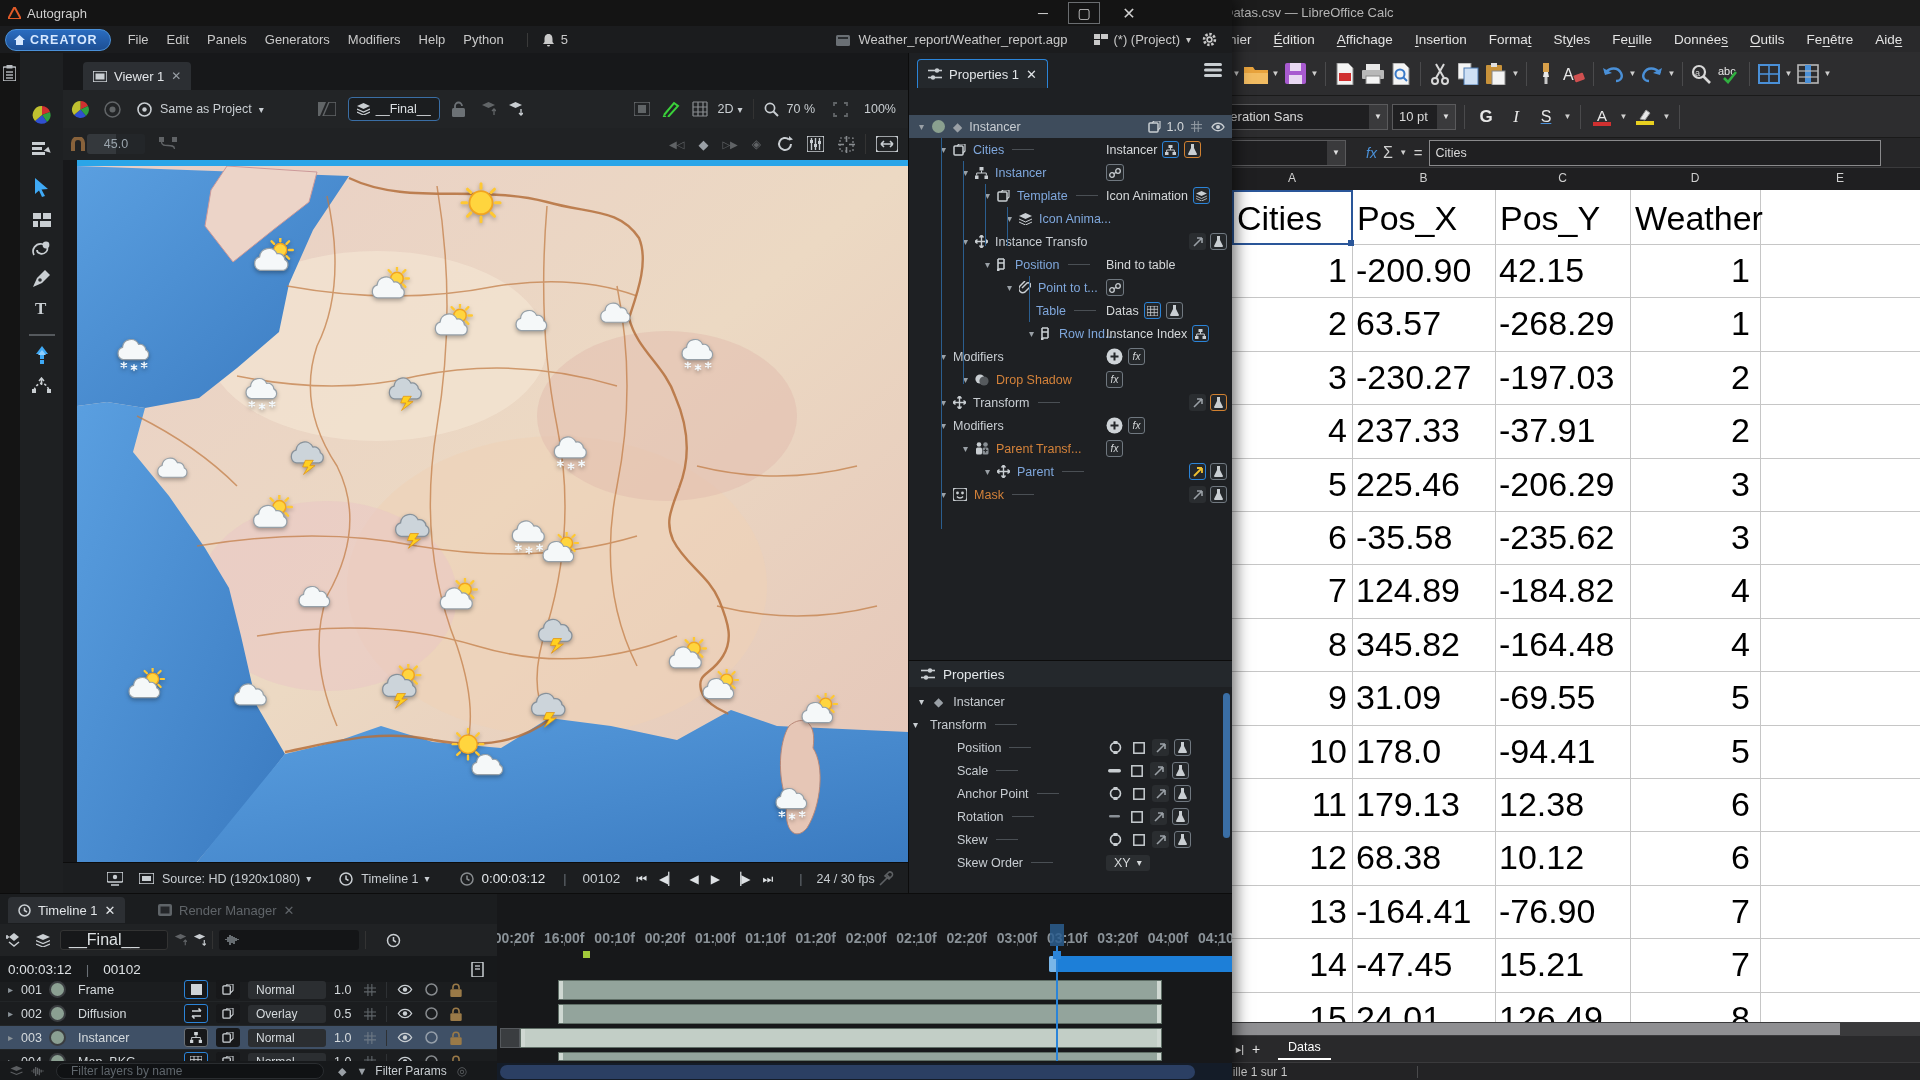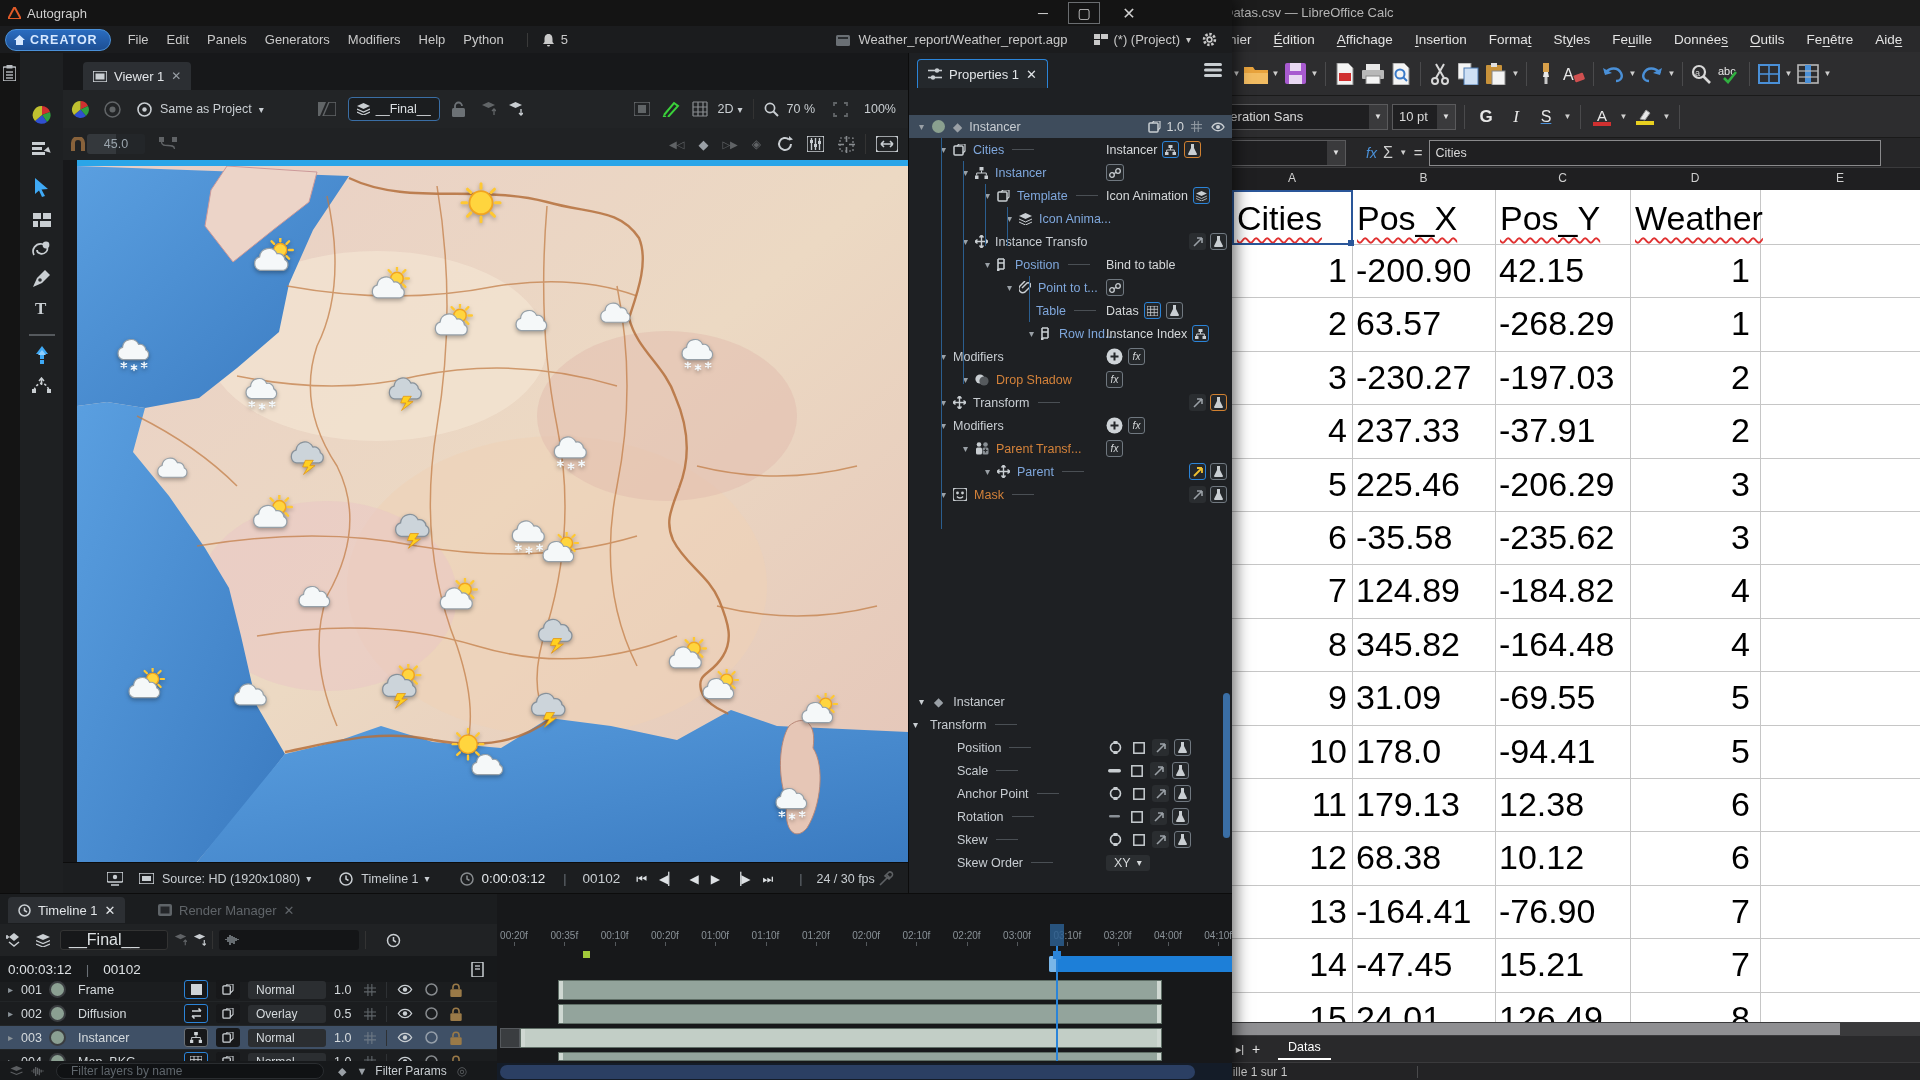--- a/index.html
+++ b/index.html
@@ -20,21 +20,21 @@
   .ticon{width:26px;height:26px;display:flex;align-items:center;justify-content:center;border-radius:3px;flex:0 0 auto;}
   .tsep{width:1px;height:24px;background:#4a4a4c;margin:0 4px;flex:0 0 auto;}
   .tdd{width:9px;height:26px;display:flex;align-items:center;justify-content:center;color:#cfcfcf;font-size:8px;flex:0 0 auto;}
   .combo{height:26px;background:#1f1f21;border:1px solid #5a5a5c;display:flex;align-items:center;color:#dadada;font-size:13px;box-sizing:border-box;}
   .combo .arr{width:18px;height:100%;background:#3a3a3c;display:flex;align-items:center;justify-content:center;font-size:8px;color:#e0e0e0;margin-left:auto;}
   #calc-formula{left:0;top:138px;width:720px;height:30px;background:#262628;border-bottom:1px solid #3a3a3c;display:flex;align-items:center;gap:6px;padding-left:4px;box-sizing:border-box;}
   #calc-colhead{left:0;top:168px;width:720px;height:22px;background:#1f1f21;border-bottom:1px solid #3a3a3c;color:#cfcfcf;font-size:12px;}
   #calc-grid{left:24px;top:190px;width:696px;height:832px;background:#fff;color:#000;}
   .gl{position:absolute;background:#c6c6c6;}
   .cellt{position:absolute;font-size:34px;white-space:nowrap;line-height:1;}
-  .sqig{text-decoration:underline;text-decoration-style:wavy;text-decoration-color:#e03030;text-decoration-thickness:2px;text-underline-offset:7px;}
+  .sqig{text-decoration-style:wavy;text-decoration-color:#e03030;text-decoration-thickness:2px;text-underline-offset:7px;}
   #a1sel{position:absolute;border:2px solid #2a5699;box-sizing:border-box;}
   #a1sel:after{content:"";position:absolute;right:-3px;bottom:-3px;width:6px;height:6px;background:#2a5699;}
   #calc-hscroll{left:0;top:1022px;width:720px;height:14px;background:#3a3a3c;}
   #calc-hscroll .thumb{position:absolute;left:28px;top:1px;width:612px;height:12px;background:#8f8f92;}
   #calc-tabs{left:0;top:1036px;width:720px;height:26px;background:#29292b;display:flex;align-items:center;color:#e8e8e8;}
   .tabnav{width:16px;text-align:center;font-size:11px;color:#e8e8e8;}
   #sheet-tab{margin-left:14px;padding:2px 10px 4px;font-size:12.5px;color:#fff;border-bottom:2px solid #fff;}
   #calc-status{left:0;top:1062px;width:720px;height:18px;background:#232325;border-top:1px solid #3a3a3c;color:#c9c9c9;font-size:12px;display:flex;align-items:center;}
   
   #autograph{left:0;top:0;width:1232px;height:1080px;background:#1b1d1f;z-index:2;box-shadow:4px 0 14px rgba(0,0,0,.55);}
@@ -77,21 +77,21 @@
   
   #tl{left:0;top:893px;width:1232px;height:187px;background:#1b1d1f;border-top:1px solid #0c0c0c;box-sizing:border-box;}
   .tltab{position:absolute;height:26px;display:flex;align-items:center;gap:7px;padding:0 10px;font-size:13px;border-radius:4px 4px 0 0;}
   #tl-toolbar{position:absolute;left:0;top:30px;width:497px;height:32px;background:#202224;display:flex;align-items:center;gap:6px;padding-left:6px;box-sizing:border-box;}
   #tl-info{position:absolute;left:0;top:62px;width:497px;height:26px;background:#17191b;display:flex;align-items:center;font-size:13.5px;color:#dde1e4;}
   .lrow{position:absolute;left:0;width:497px;height:24px;display:flex;align-items:center;font-size:12.5px;color:#d5dadd;border-bottom:1px solid #222527;box-sizing:border-box;}
   .lrow.sel{background:#3f5066;}
   .mini{width:22px;height:17px;border:1px solid #2b84d8;border-radius:3px;display:flex;align-items:center;justify-content:center;background:#17181a;flex:0 0 auto;}
   .blend{width:78px;height:18px;background:#2b2e31;border-radius:3px;display:flex;align-items:center;padding-left:8px;font-size:12px;box-sizing:border-box;}
   #clips{position:absolute;left:497px;top:0;width:735px;height:187px;background:#17181a;overflow:hidden;}
-  .rlab{position:absolute;top:36px;transform:translateX(-50%);font-size:10px;color:#8a9298;}
+  .rlab{position:absolute;top:36px;transform:translateX(-50%);font-size:14px;color:#8a9298;font-weight:bold;}
   .clipbar{position:absolute;height:20px;background:#93a49c;border:1px solid #5f6e66;box-sizing:border-box;}
   .clipbar:before,.clipbar:after{content:"";position:absolute;top:0;bottom:0;width:4px;background:#cfd8d2;}
   .clipbar:before{left:0;} .clipbar:after{right:0;}
   #tl-filter{position:absolute;left:0;top:167px;width:497px;height:20px;background:#17191b;display:flex;align-items:center;font-size:12px;z-index:3;}
   #filter-input{width:268px;height:16px;background:#101214;border:1px solid #2a2d30;border-radius:9px;color:#5f666c;display:flex;align-items:center;padding-left:14px;box-sizing:border-box;}
   svg{display:block;}
 </style>
 </head>
 <body>
 
@@ -1357,20 +1357,29 @@
                 </svg>
               </span>
             </span>
           </div>
           <i class="vline" style="left: 32px; top: 85px; height: 391px;"></i>
           <i class="vline" style="left: 54px; top: 108px; height: 223px;"></i>
           <i class="vline" style="left: 76px; top: 131px; height: 62px;"></i>
           <i class="vline" style="left: 98px; top: 154px; height: 39px;"></i>
           <i class="vline" style="left: 120px; top: 223px; height: 46px;"></i>
         </div>
+      <div id="props2-head" style="top:607px;">
+        <svg width="14" height="12" viewBox="0 0 14 12" style="margin:0 8px 0 12px;">
+            <line x1="0" y1="2.5" x2="14" y2="2.5" stroke="#c9ced2" stroke-width="1.6"></line>
+            <line x1="0" y1="9.5" x2="14" y2="9.5" stroke="#c9ced2" stroke-width="1.6"></line>
+            <circle cx="9" cy="2.5" r="2.2" fill="#c9ced2"></circle>
+            <circle cx="5" cy="9.5" r="2.2" fill="#c9ced2"></circle>
+          </svg>
+        <span>Properties</span>
+      </div>
       <div class="trow" style="top:637px;">
         <span class="tri" style="margin-left:10px;color:#c9ced2;">▾</span>
         <span style="margin-left:10px;color:#9aa0a6;font-size:12px;">◆</span>
         <span class="lbl c-wh" style="margin-left:10px;">Instancer</span>
       </div>
       <div class="trow" style="top:660px;">
         <span class="tri" style="margin-left:4px;color:#c9ced2;">▾</span>
         <span class="lbl c-wh" style="margin-left:12px;">Transform</span>
         <span class="dash"></span>
       </div>
@@ -1803,21 +1812,21 @@
                 <rect x="0" y="7" width="13" height="9" rx="1.5" fill="#9a7a48"></rect>
                 <path d="M3,7 V5 a3.5,3.5 0 0 1 7,0 V7" fill="none" stroke="#9a7a48" stroke-width="1.8"></path>
               </svg>
             </span>
           </div>
         </div>
       <div id="clips">
         <div id="ruler">
             <span class="rlab" style="left: 17px;">00:20f</span>
             <i class="abs" style="left: 17px; top: 48px; width: 1px; height: 4px; background: rgb(85, 89, 93);"></i>
-            <span class="rlab" style="left: 67.3px;">00:35f</span>
+            <span class="rlab" style="left: 67.3px;">16:00f</span>
             <i class="abs" style="left: 67.3px; top: 48px; width: 1px; height: 4px; background: rgb(85, 89, 93);"></i>
             <span class="rlab" style="left: 117.6px;">00:10f</span>
             <i class="abs" style="left: 117.6px; top: 48px; width: 1px; height: 4px; background: rgb(85, 89, 93);"></i>
             <span class="rlab" style="left: 167.9px;">00:20f</span>
             <i class="abs" style="left: 167.9px; top: 48px; width: 1px; height: 4px; background: rgb(85, 89, 93);"></i>
             <span class="rlab" style="left: 218.2px;">01:00f</span>
             <i class="abs" style="left: 218.2px; top: 48px; width: 1px; height: 4px; background: rgb(85, 89, 93);"></i>
             <span class="rlab" style="left: 268.5px;">01:10f</span>
             <i class="abs" style="left: 268.5px; top: 48px; width: 1px; height: 4px; background: rgb(85, 89, 93);"></i>
             <span class="rlab" style="left: 318.8px;">01:20f</span>

